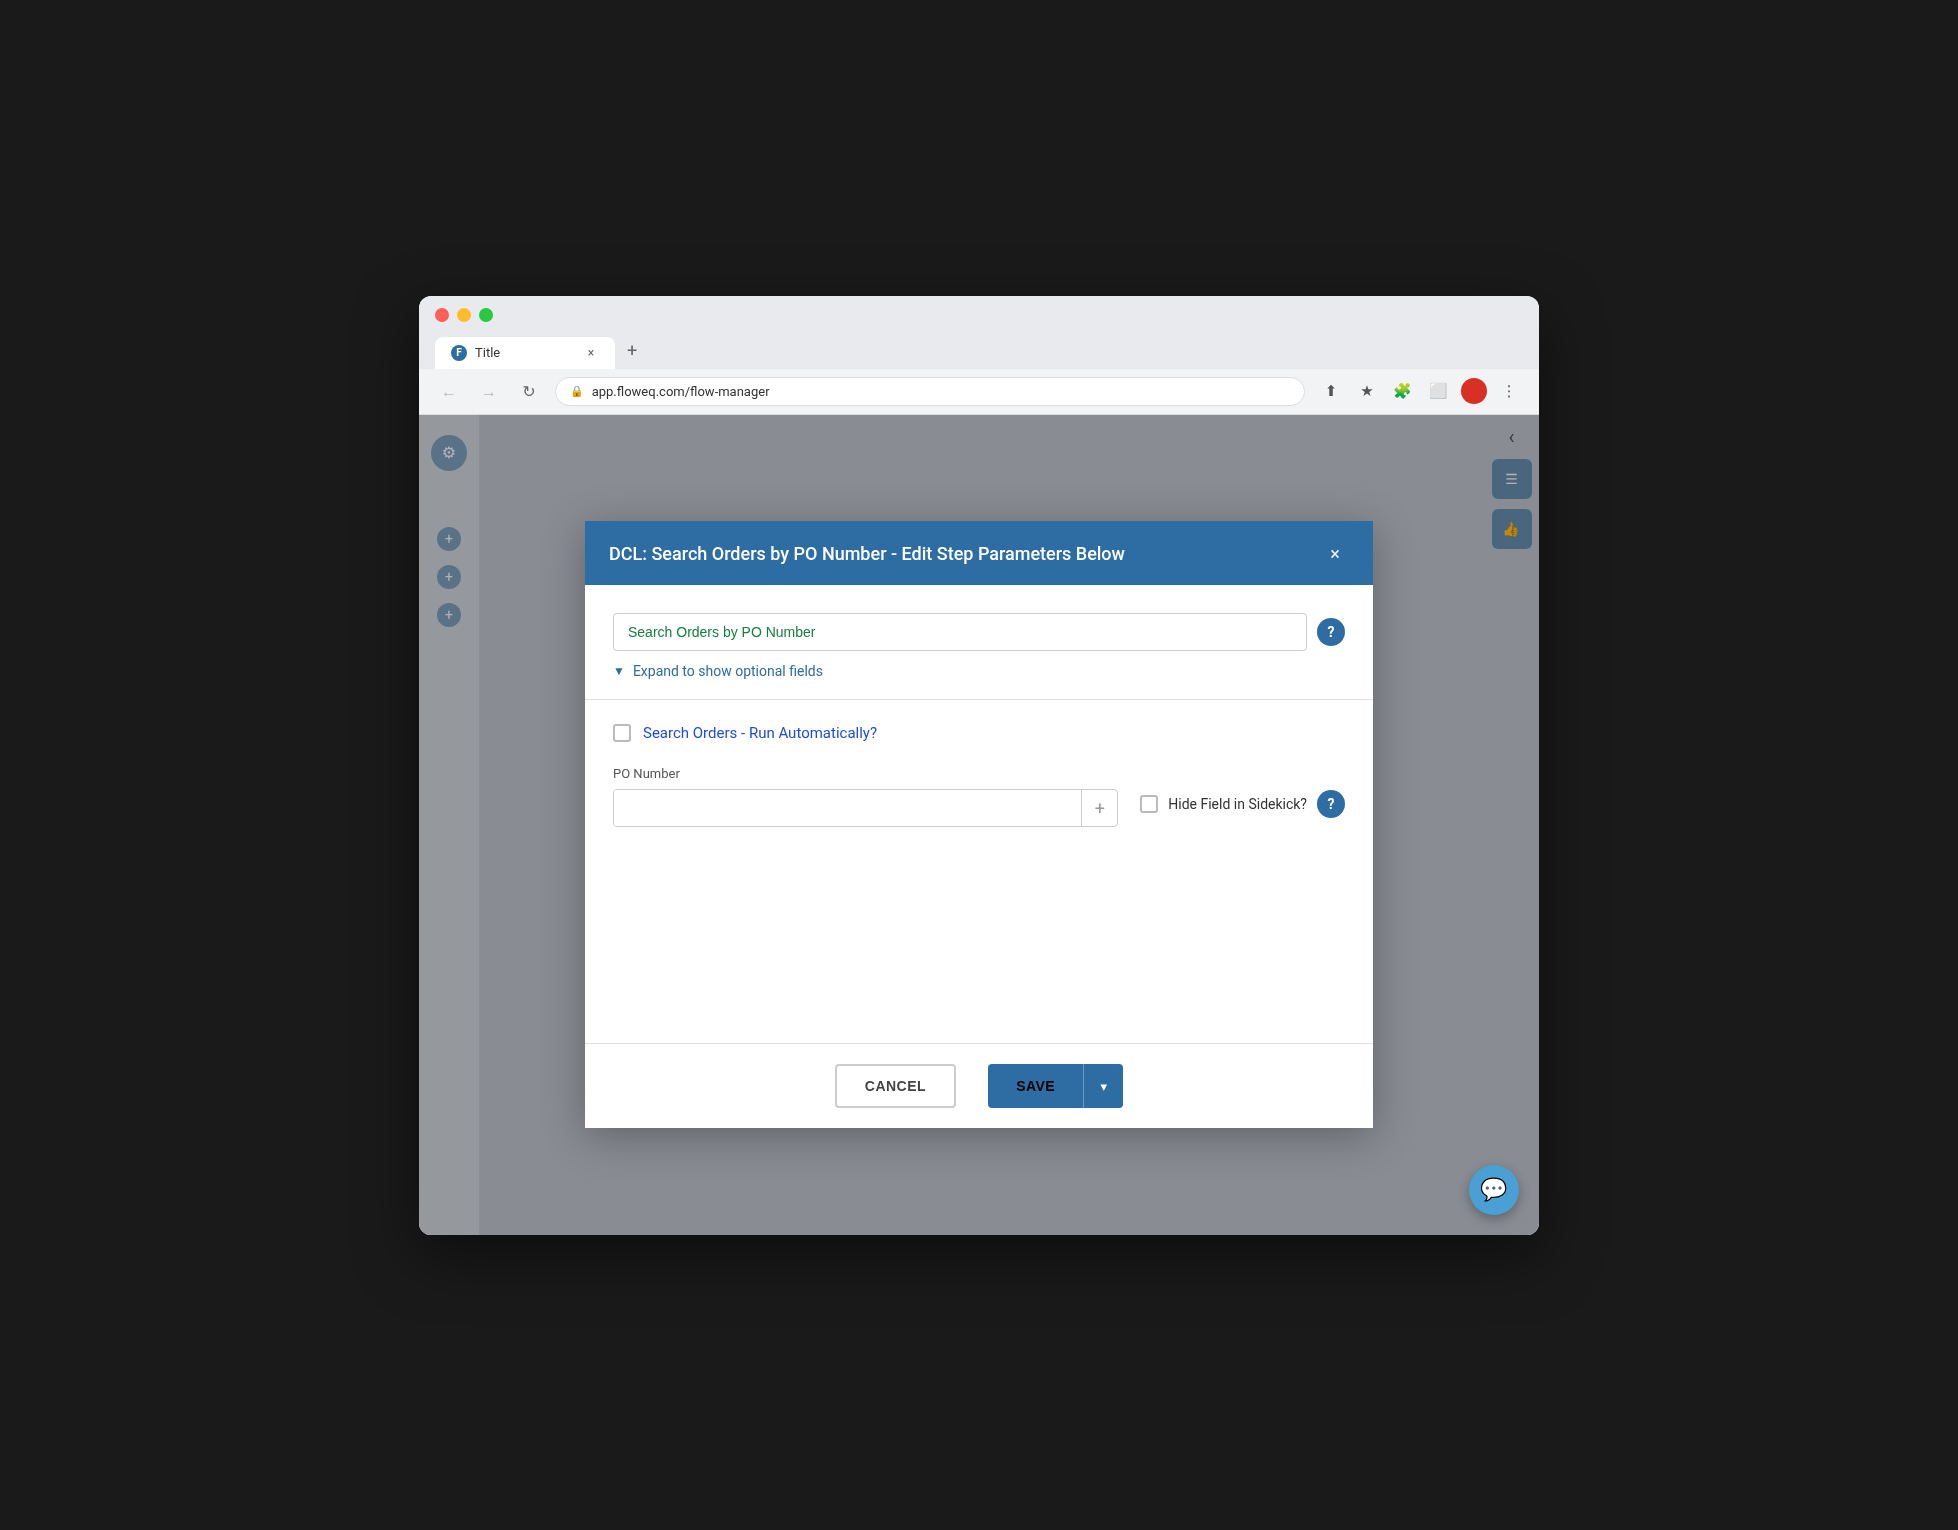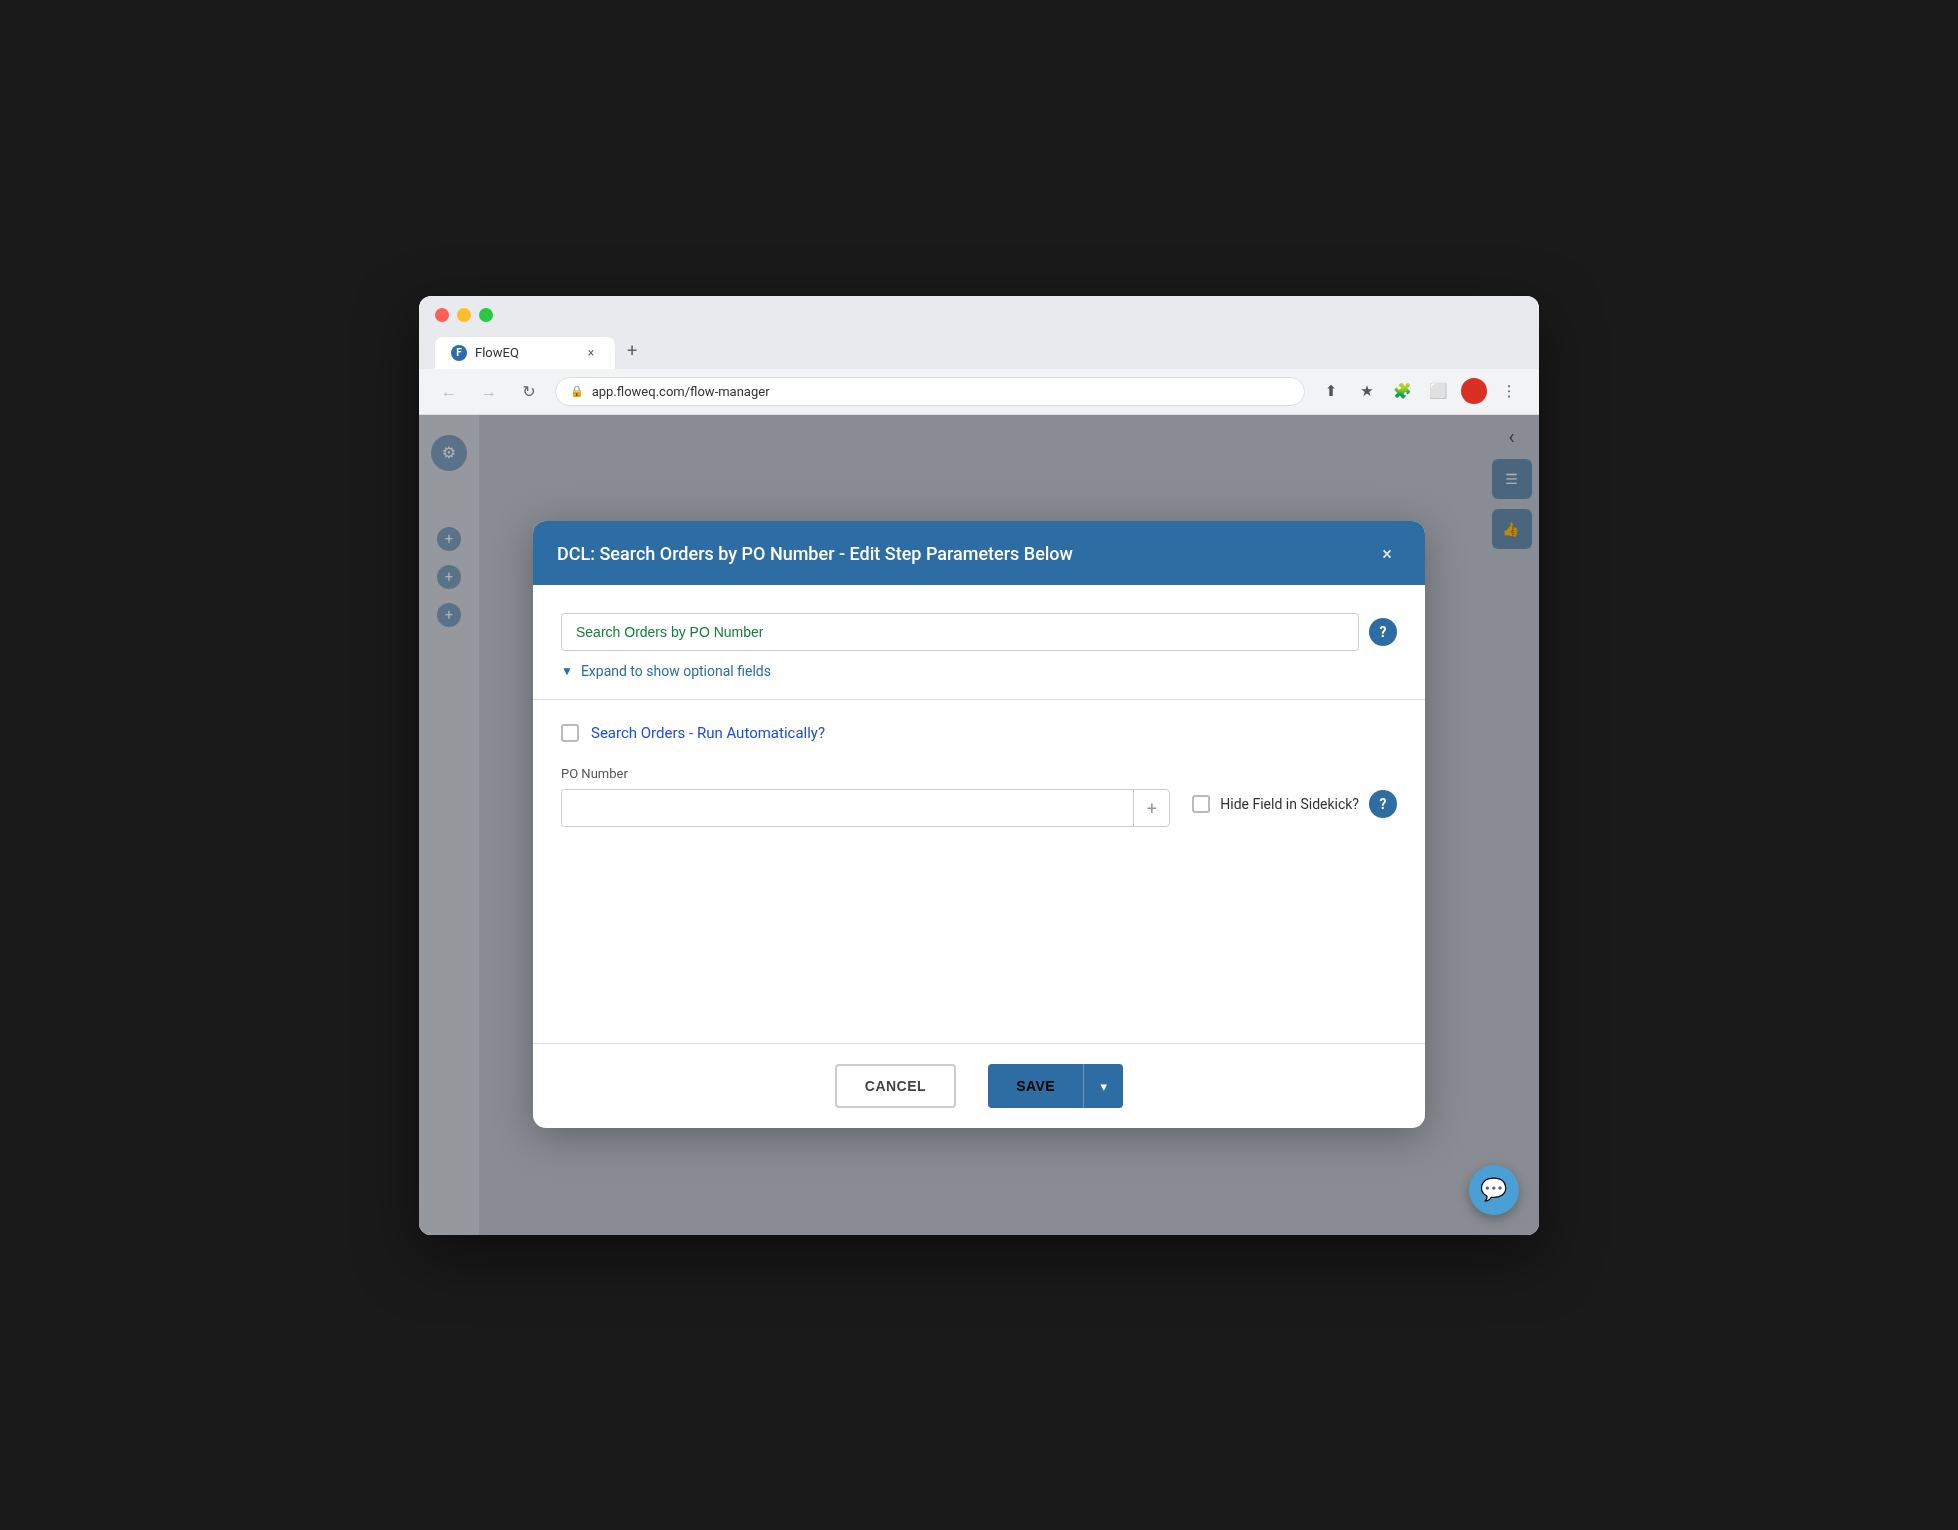--- a/index.html
+++ b/index.html
@@ -236,22 +236,22 @@
       inset: 0;
       background: rgba(0,0,0,0.3);
       display: flex;
       align-items: center;
       justify-content: center;
     }
 
     
     .dialog {
       background: #fff;
-      border-radius: 13px;
-      width: 892px;
+      border-radius: 0;
+      width: 788px;
       box-shadow: 0 8px 40px rgba(0,0,0,0.3);
       overflow: hidden;
     }
 
     .dialog-header {
       background: #2d6da3;
       color: white;
       padding: 18px 24px;
       display: flex;
       align-items: center;
@@ -513,21 +513,21 @@
 
   <div class="browser-titlebar">
     <div class="traffic-lights">
       <div class="traffic-light red"></div>
       <div class="traffic-light yellow"></div>
       <div class="traffic-light green"></div>
     </div>
     <div class="browser-tabs">
       <div class="browser-tab">
         <div class="tab-icon">F</div>
-        <span>FlowEQ</span>
+        <span>Title</span>
         <div class="tab-close">×</div>
       </div>
       <div class="tab-new">+</div>
     </div>
   </div>
 
   <div class="browser-addressbar">
     <div class="nav-btn disabled">
       <span>←</span>
     </div>

